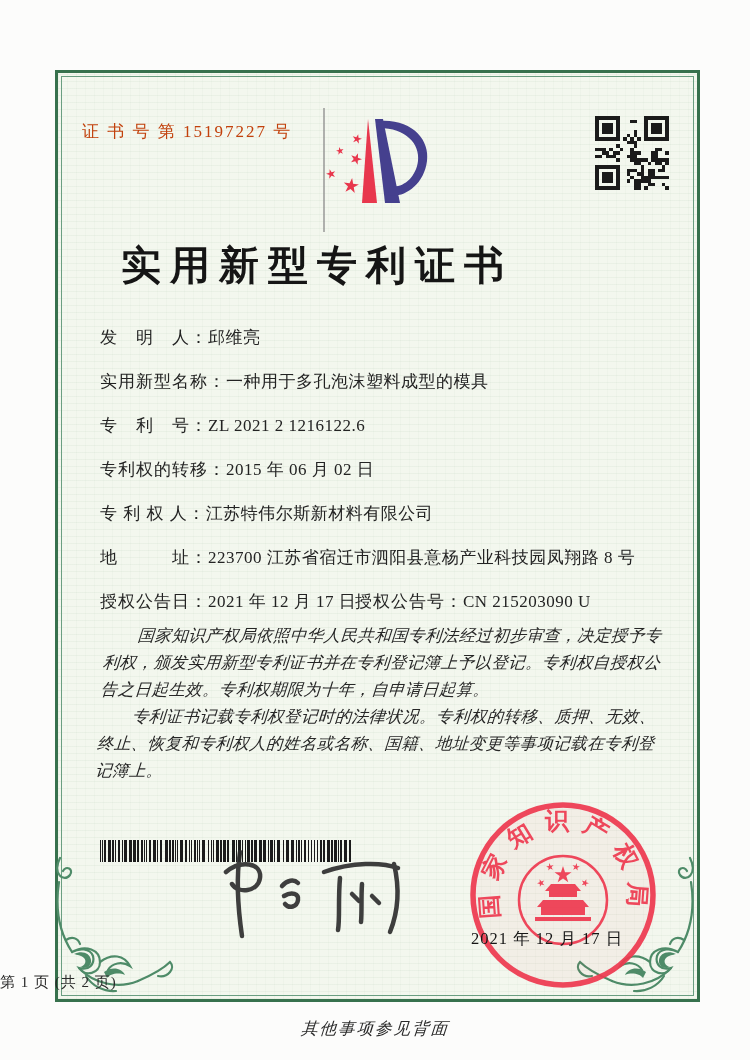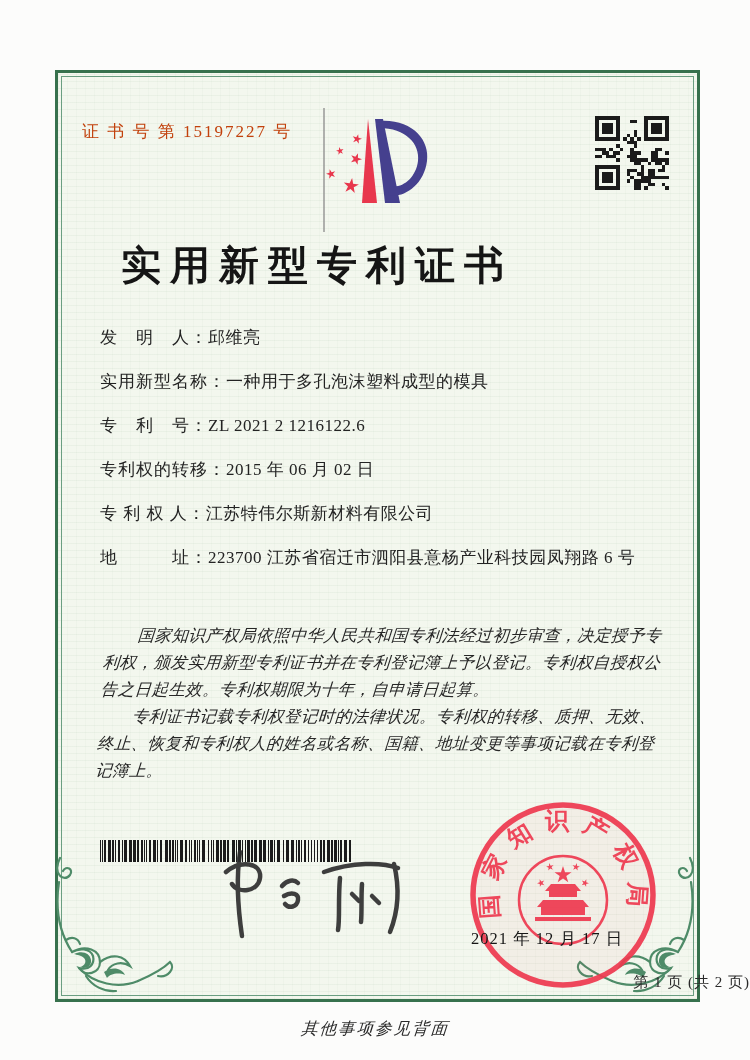--- a/index.html
+++ b/index.html
@@ -42,21 +42,21 @@
   
   .paras{position:absolute;left:100px;top:622px;width:570px;z-index:3;transform:skewX(-4deg);}
   .paras p{margin:0;text-indent:2em;font-size:16.5px;line-height:27px;font-style:italic;color:#262626;letter-spacing:.4px;}
   
   .barcode{position:absolute;left:100px;top:840px;z-index:3;}
   .signer{position:absolute;left:108px;top:866px;z-index:3;font-size:19px;letter-spacing:3px;color:#262626;}
   .signer div{line-height:31px;}
   .signature{position:absolute;left:212px;top:834px;z-index:4;}
   .seal{position:absolute;left:463px;top:795px;width:200px;height:200px;z-index:3;opacity:.93;}
   .seal-date{position:absolute;left:471px;top:928px;z-index:5;font-size:16.5px;letter-spacing:1px;color:#161616;white-space:nowrap;}
-  .page-no{position:absolute;left:0;top:973px;width:750px;text-align:right;font-size:15px;letter-spacing:1px;color:#2a2a2a;z-index:3;}
+  .page-no{position:absolute;left:0;top:973px;width:750px;text-align:left;font-size:15px;letter-spacing:1px;color:#2a2a2a;z-index:3;}
   .back-note{
     position:absolute;left:0;top:1018px;width:750px;text-align:center;
     font-size:16.5px;font-style:italic;letter-spacing:2px;color:#2a2a2a;transform:skewX(-4deg);z-index:3;
   }
 </style>
 </head>
 <body>
 
 <div class="page">
 
@@ -327,21 +327,27 @@
     <div class="frow">
       <span class="lab">专　利　号：</span><span class="val">ZL 2021 2 1216122.6</span>
     </div>
     <div class="frow">
       <span class="lab">专利权的转移：</span><span class="val">2015 年 06 月 02 日</span>
     </div>
     <div class="frow">
       <span class="lab">专 利 权 人：</span><span class="val">江苏特伟尔斯新材料有限公司</span>
     </div>
     <div class="frow">
-      <span class="lab">地　　　址：</span><span class="val">223700 江苏省宿迁市泗阳县意杨产业科技园凤翔路 6 号</span>
+      <span class="lab">地　　　址：</span><span class="val">223700 江苏省宿迁市泗阳县意杨产业科技园凤翔路 8 号</span>
+    </div>
+    <div class="frow">
+      <span class="lab">授权公告日：</span><span class="val">2021 年 12 月 17 日</span>
+      <span class="grant-no">
+        <span class="lab">授权公告号：</span><span class="val">CN 215203090 U</span>
+      </span>
     </div>
   </div>
 
   <div class="paras">
     <p>国家知识产权局依照中华人民共和国专利法经过初步审查，决定授予专利权，颁发实用新型专利证书并在专利登记簿上予以登记。专利权自授权公告之日起生效。专利权期限为十年，自申请日起算。</p>
     <p>专利证书记载专利权登记时的法律状况。专利权的转移、质押、无效、终止、恢复和专利权人的姓名或名称、国籍、地址变更等事项记载在专利登记簿上。</p>
   </div>
 
   <svg class="barcode" width="255" height="22">
       <rect x="0" y="0" width="1" height="22" fill="#1b1b1b"></rect>

